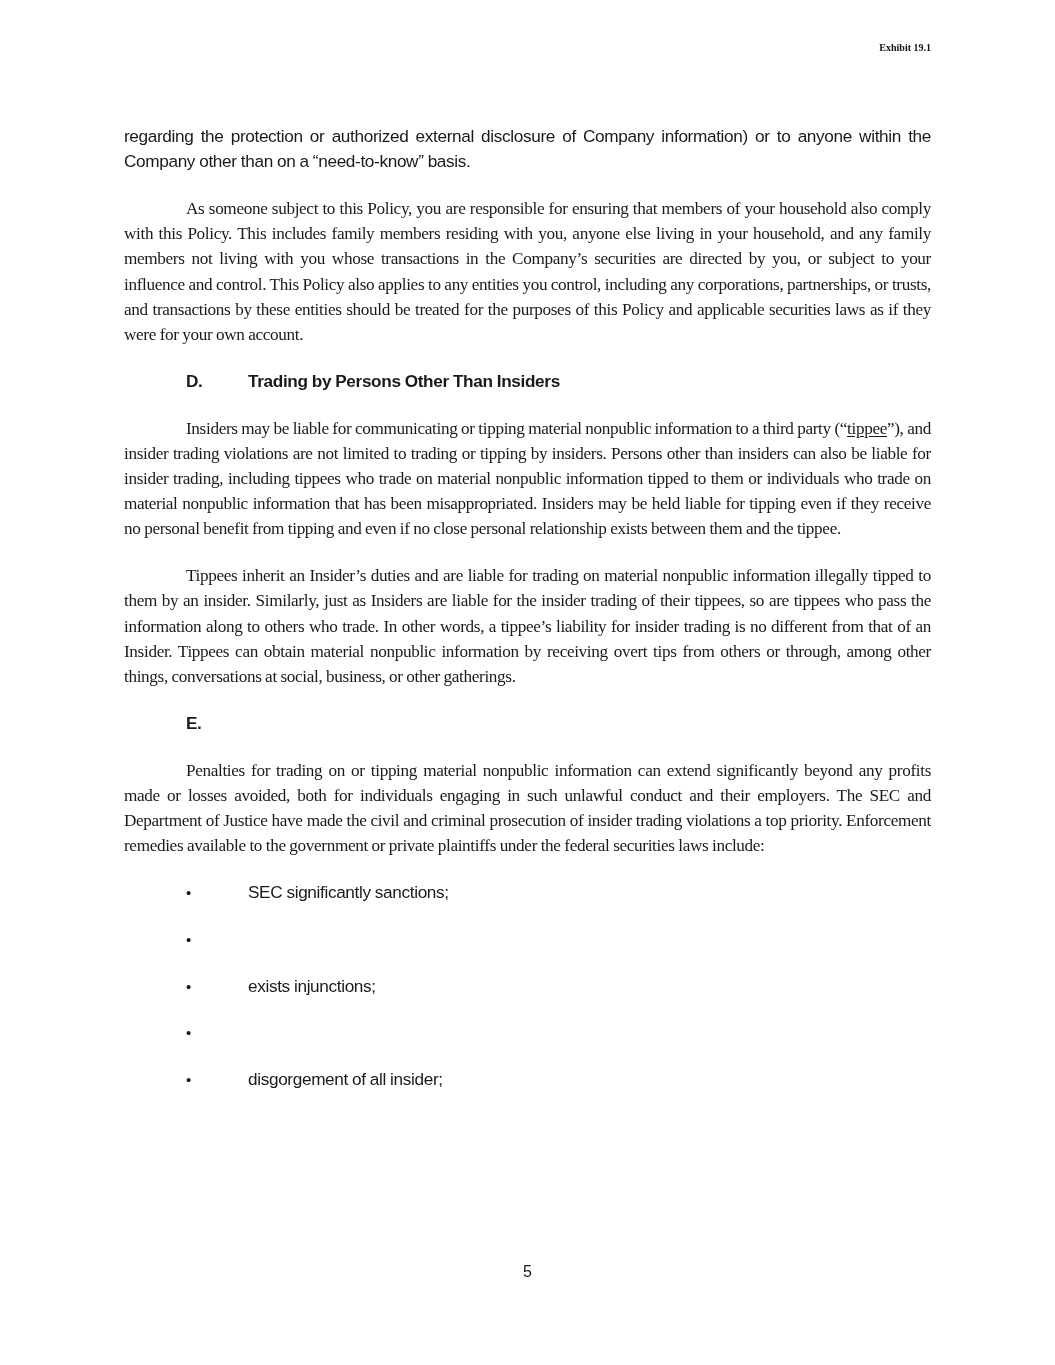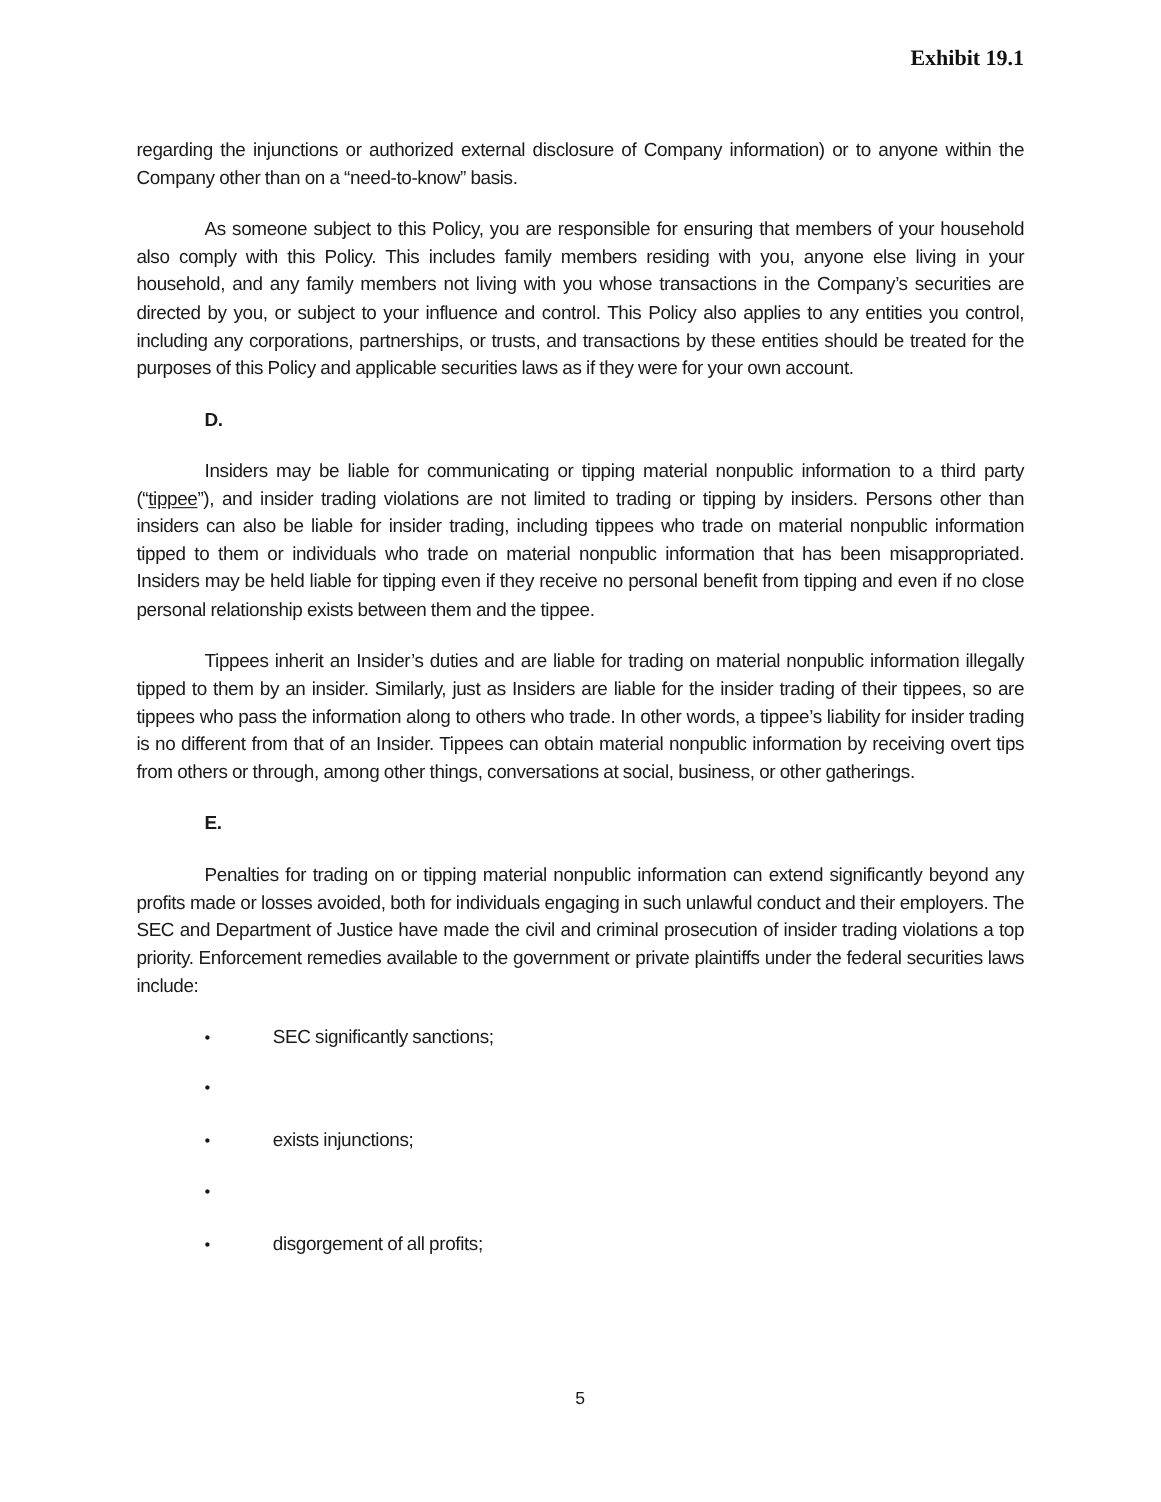--- a/index.html
+++ b/index.html
@@ -10,39 +10,39 @@
     overflow: hidden;
     color: #1a1a1a;
     font-family: "Liberation Sans", sans-serif;
   }
   .exhibit {
     position: absolute;
     top: 42px;
     right: 124px;
     font-family: "Liberation Serif", serif;
     font-weight: bold;
-    font-size: 20px;
+    font-size: 10px;
     color: #111;
   }
   .content {
     position: absolute;
     left: 124px;
     top: 124px;
     width: 807px;
     font-family: "Liberation Sans Narrow", "Liberation Sans", sans-serif;
     font-size: 17.2px;
     line-height: 25.2px;
     letter-spacing: -0.35px;
     word-spacing: -0.3px;
   }
   p {
     margin: 0;
     text-align: justify;
   }
-  .para { margin-top: 21.6px; }
+  .para { margin-top: 21.6px; font-family: Liberation Serif, serif; }
   .indent { text-indent: 62px; }
   .heading {
     margin-top: 21.6px;
     font-weight: bold;
     display: flex;
   }
   .heading .letter { width: 62px; padding-left: 62px; box-sizing: content-box; display: inline-block; }
   .heading .title { display: inline-block; }
   u { text-decoration: underline; text-underline-offset: 2px; }
   ul.bullets {
@@ -73,26 +73,27 @@
     color: #1a1a1a;
   }
 </style>
 </head>
 <body>
 
 <div class="exhibit">Exhibit 19.1</div>
 
 <div class="content">
 
-  <p>regarding the injunctions or authorized external disclosure of Company information) or to anyone within the Company other than on a “need-to-know” basis.</p>
+  <p>regarding the protection or authorized external disclosure of Company information) or to anyone within the Company other than on a “need-to-know” basis.</p>
 
   <p class="para indent">As someone subject to this Policy, you are responsible for ensuring that members of your household also comply with this Policy.  This includes family members residing with you, anyone else living in your household, and any family members not living with you whose transactions in the Company’s securities are directed by you, or subject to your influence and control.  This Policy also applies to any entities you control, including any corporations, partnerships, or trusts, and transactions by these entities should be treated for the purposes of this Policy and applicable securities laws as if they were for your own account.</p>
 
   <div class="heading">
     <span class="letter">D.</span>
+    <span class="title">Trading by Persons Other Than Insiders</span>
   </div>
 
   <p class="para indent"><span>Insiders may be liable for communicating or tipping material nonpublic information to a third party (“</span><u>tippee</u><span>”), and insider trading violations are not limited to trading or tipping by insiders.  Persons other than insiders can also be liable for insider trading, including tippees who trade on material nonpublic information tipped to them or individuals who trade on material nonpublic information that has been misappropriated. Insiders may be held liable for tipping even if they receive no personal benefit from tipping and even if no close personal relationship exists between them and the tippee.</span></p>
 
   <p class="para indent">Tippees inherit an Insider’s duties and are liable for trading on material nonpublic information illegally tipped to them by an insider.  Similarly, just as Insiders are liable for the insider trading of their tippees, so are tippees who pass the information along to others who trade.  In other words, a tippee’s liability for insider trading is no different from that of an Insider.  Tippees can obtain material nonpublic information by receiving overt tips from others or through, among other things, conversations at social, business, or other gatherings.</p>
 
   <div class="heading">
     <span class="letter">E.</span>
   </div>
 
@@ -108,19 +109,19 @@
     </li>
     <li>
       <span class="bullet">•</span>
       <span>exists injunctions;</span>
     </li>
     <li>
       <span class="bullet">•</span>
     </li>
     <li>
       <span class="bullet">•</span>
-      <span>disgorgement of all profits;</span>
+      <span>disgorgement of all insider;</span>
     </li>
   </ul>
 
 </div>
 
 <div class="page-number">5</div>
 
 </body></html>

